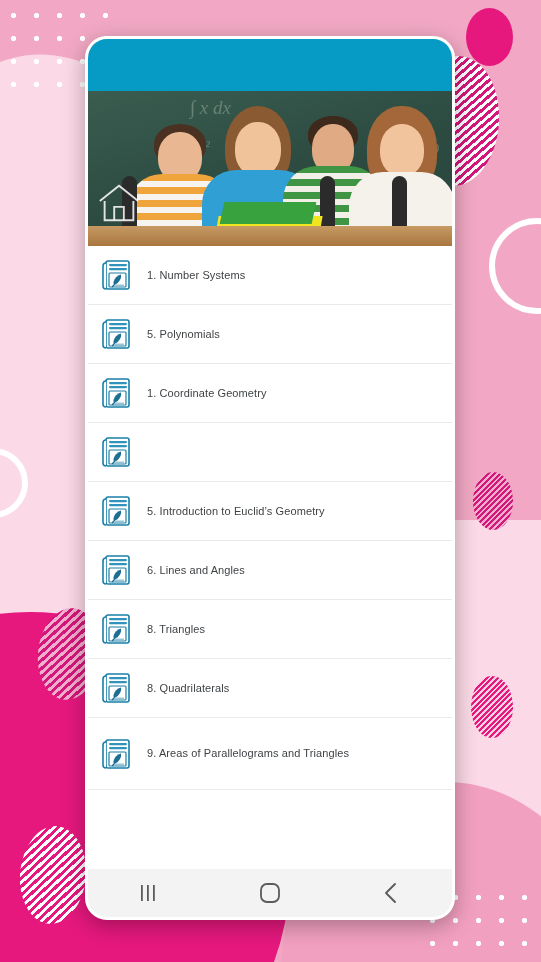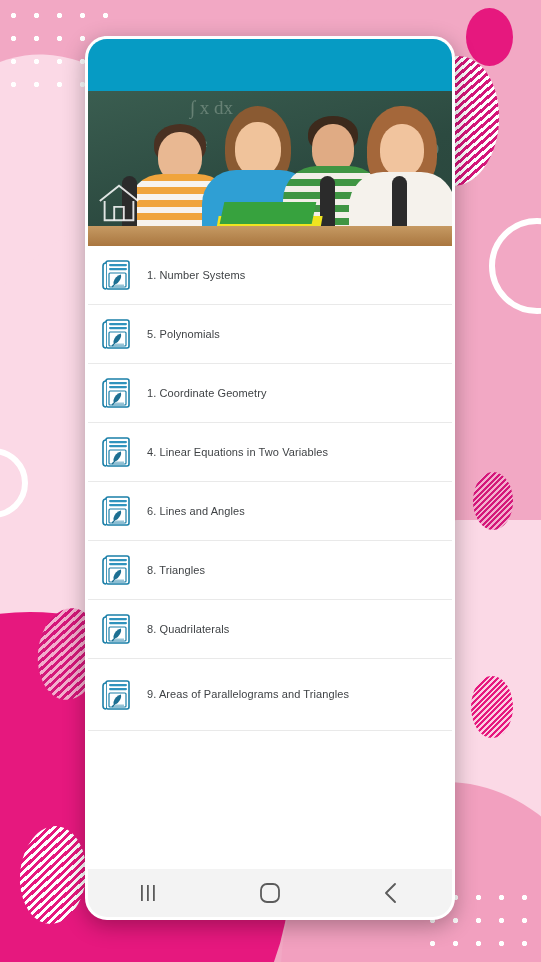--- a/index.html
+++ b/index.html
@@ -136,21 +136,21 @@
     position: relative; overflow: hidden;
     background: #2f5148;
   }
   
   .banner .board {
     position: absolute; inset: 0;
     background: linear-gradient(165deg, #3a5d50 0%, #2c4a40 55%, #2a463c 100%);
   }
   .banner .chalk {
     position: absolute; color: rgba(220,230,215,0.30);
-    font-family: "Liberation Serif", serif; 
+    font-family: "Liberation Serif", serif; font-style: italic;
   }
   .c1 { left: 28%; top: 4%;  font-size: 19px; }
   .c2 { left: 22%; top: 30%; font-size: 15px; }
   .c3 { right: 3%; top: 32%; font-size: 15px; letter-spacing: 2px; }
   .c4 { right: 3%; top: 58%; font-size: 15px; letter-spacing: 2px; }
   .banner .desk {
     position: absolute; left: 0; right: 0; bottom: 0; height: 20px;
     background: linear-gradient(#c69a63, #a9763f);
   }
   
@@ -366,23 +366,37 @@
           <rect x="4" y="2" width="23" height="28" rx="2" fill="#ffffff" stroke="#1a7fa8" stroke-width="1.6"></rect>
           <path d="M4 4 Q1 4 1 7 L1 27 Q1 30 4 30" fill="#ffffff" stroke="#1a7fa8" stroke-width="1.6"></path>
           <rect x="7" y="5" width="18" height="2.2" rx="1.1" fill="#2f93bd"></rect>
           <rect x="7" y="9" width="18" height="2.2" rx="1.1" fill="#2f93bd"></rect>
           <rect x="7" y="14" width="17" height="14" rx="1" fill="#ffffff" stroke="#1a7fa8" stroke-width="1.2"></rect>
           <path d="M19 15.5 Q13 17 11.5 23 Q11 25 12.5 25.5 Q16 25 18.5 20 Q19.5 17.5 19 15.5 Z" fill="#1d6f92"></path>
           <path d="M12.5 25.5 L10.5 27.5" stroke="#1d6f92" stroke-width="1.4" stroke-linecap="round"></path>
           <rect x="13" y="25.6" width="9" height="1.2" fill="#7fb6cd"></rect>
         </svg>
       </span>
-      <span class="chapter-label">4. Linear Equations in Two Variables</span>
-    </div>
-
+    </div>
+
+    <div class="chapter-item">
+      <span class="book-icon">
+        <svg viewBox="0 0 30 32">
+          <rect x="4" y="2" width="23" height="28" rx="2" fill="#ffffff" stroke="#1a7fa8" stroke-width="1.6"></rect>
+          <path d="M4 4 Q1 4 1 7 L1 27 Q1 30 4 30" fill="#ffffff" stroke="#1a7fa8" stroke-width="1.6"></path>
+          <rect x="7" y="5" width="18" height="2.2" rx="1.1" fill="#2f93bd"></rect>
+          <rect x="7" y="9" width="18" height="2.2" rx="1.1" fill="#2f93bd"></rect>
+          <rect x="7" y="14" width="17" height="14" rx="1" fill="#ffffff" stroke="#1a7fa8" stroke-width="1.2"></rect>
+          <path d="M19 15.5 Q13 17 11.5 23 Q11 25 12.5 25.5 Q16 25 18.5 20 Q19.5 17.5 19 15.5 Z" fill="#1d6f92"></path>
+          <path d="M12.5 25.5 L10.5 27.5" stroke="#1d6f92" stroke-width="1.4" stroke-linecap="round"></path>
+          <rect x="13" y="25.6" width="9" height="1.2" fill="#7fb6cd"></rect>
+        </svg>
+      </span>
+      <span class="chapter-label">5. Introduction to Euclid’s Geometry</span>
+    </div>
 
     <div class="chapter-item">
       <span class="book-icon">
         <svg viewBox="0 0 30 32">
           <rect x="4" y="2" width="23" height="28" rx="2" fill="#ffffff" stroke="#1a7fa8" stroke-width="1.6"></rect>
           <path d="M4 4 Q1 4 1 7 L1 27 Q1 30 4 30" fill="#ffffff" stroke="#1a7fa8" stroke-width="1.6"></path>
           <rect x="7" y="5" width="18" height="2.2" rx="1.1" fill="#2f93bd"></rect>
           <rect x="7" y="9" width="18" height="2.2" rx="1.1" fill="#2f93bd"></rect>
           <rect x="7" y="14" width="17" height="14" rx="1" fill="#ffffff" stroke="#1a7fa8" stroke-width="1.2"></rect>
           <path d="M19 15.5 Q13 17 11.5 23 Q11 25 12.5 25.5 Q16 25 18.5 20 Q19.5 17.5 19 15.5 Z" fill="#1d6f92"></path>

